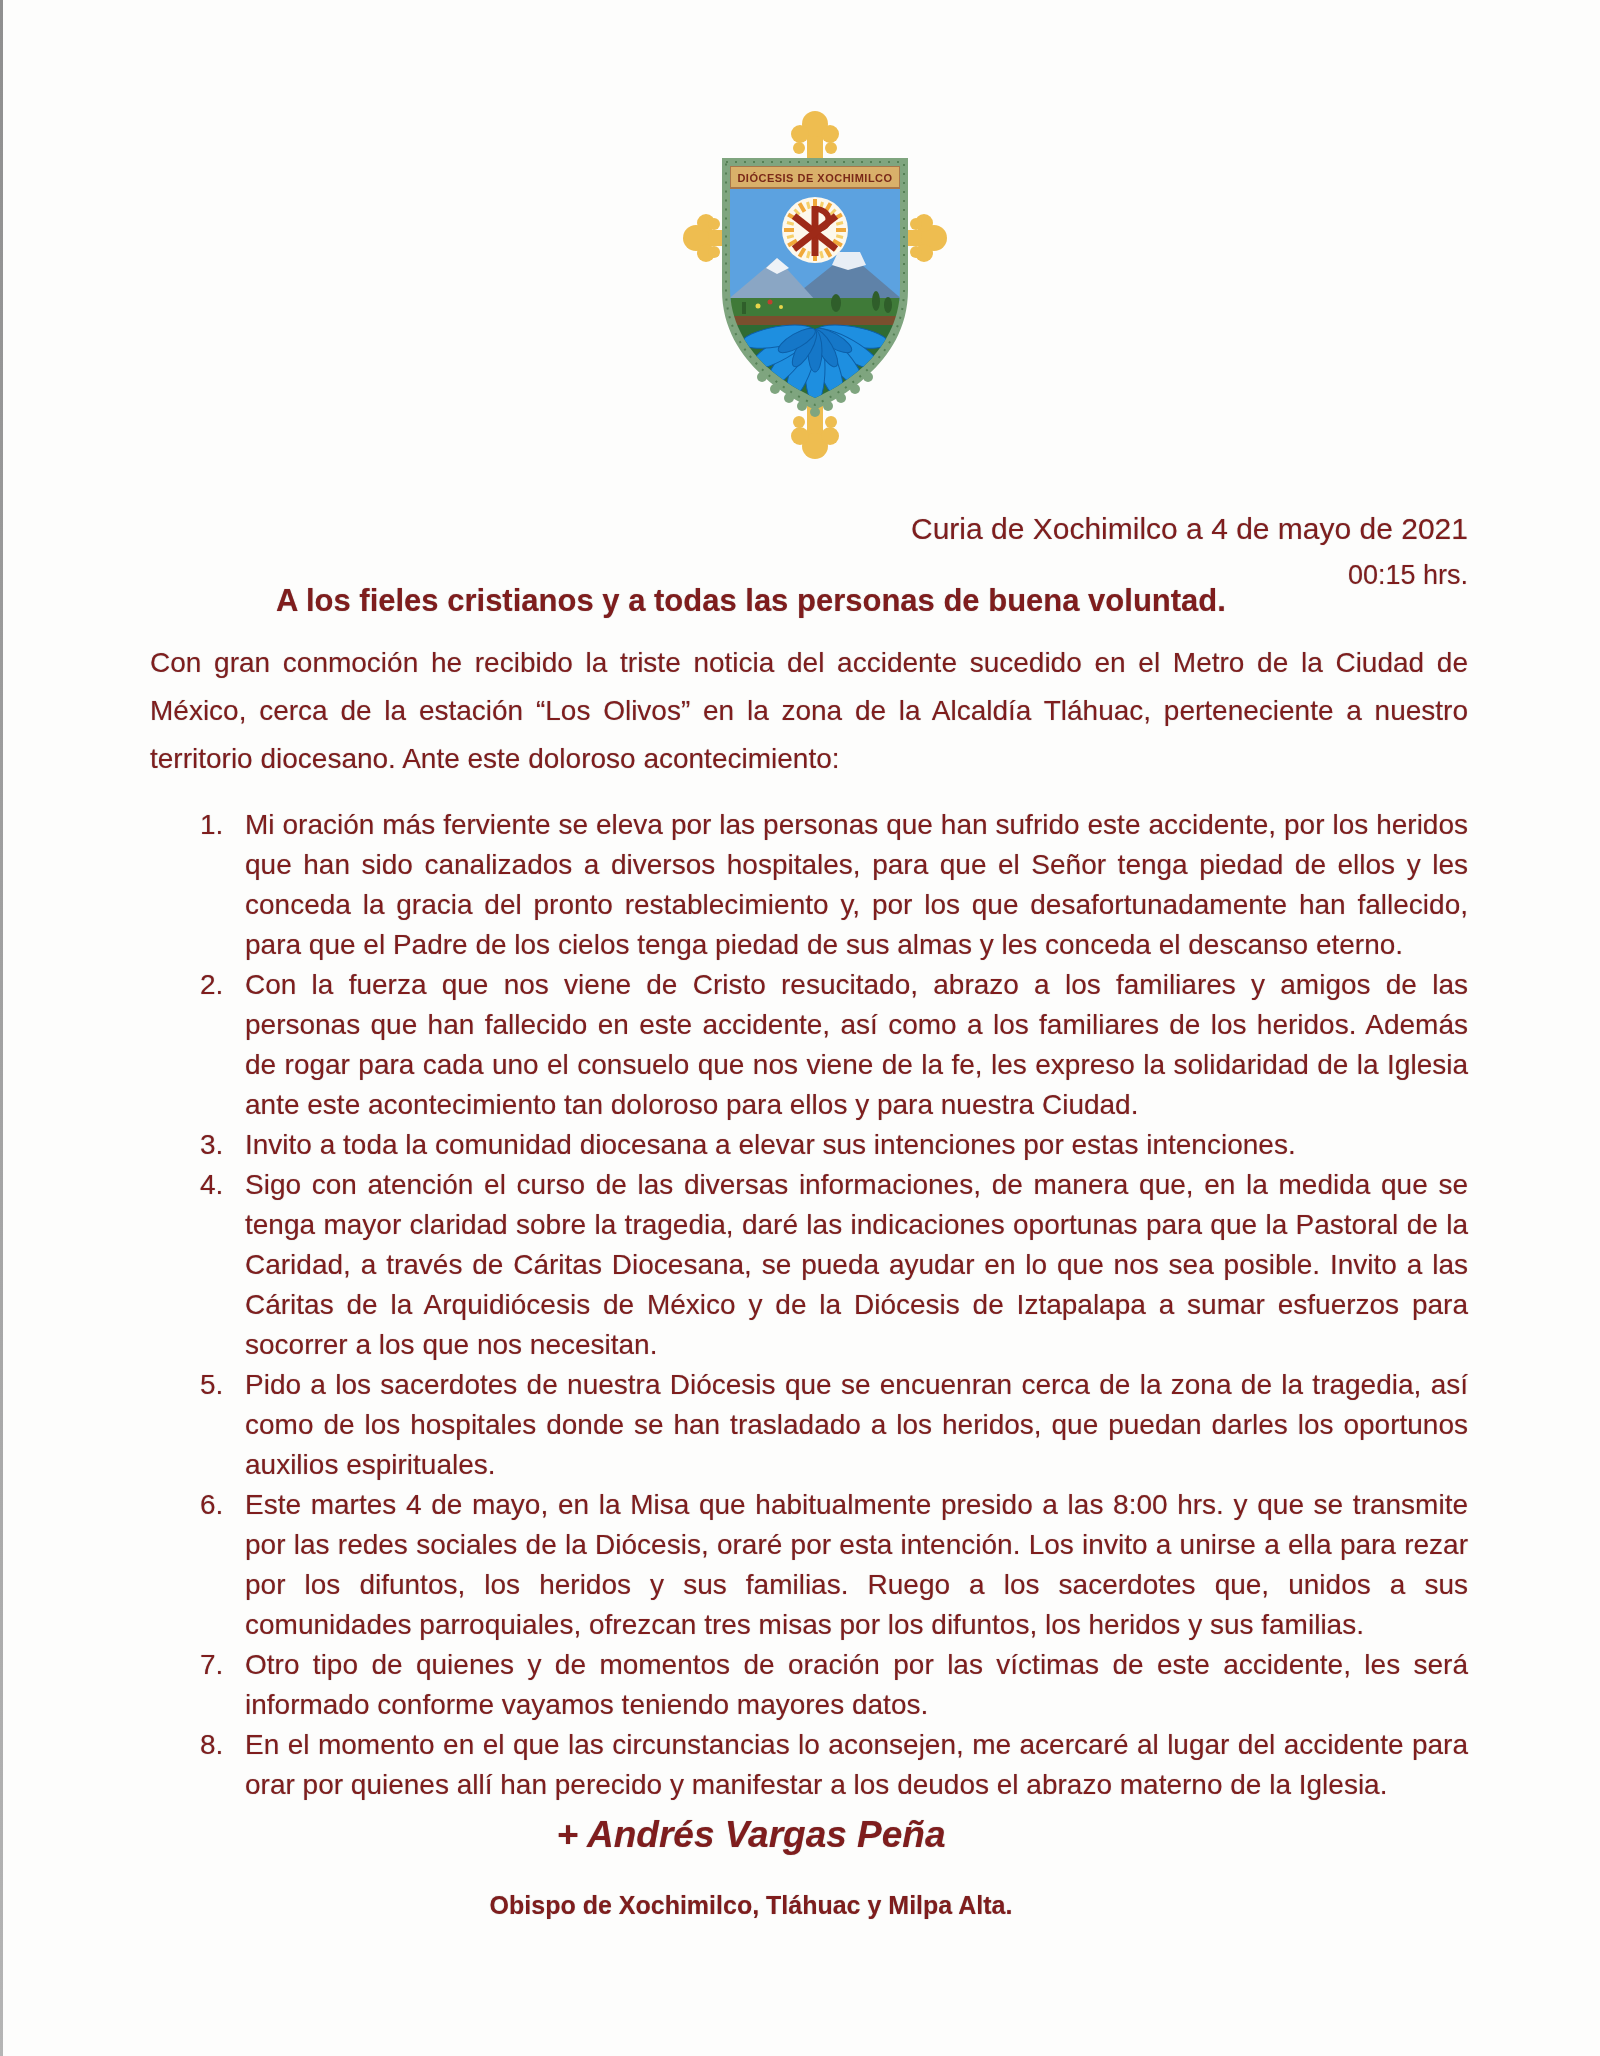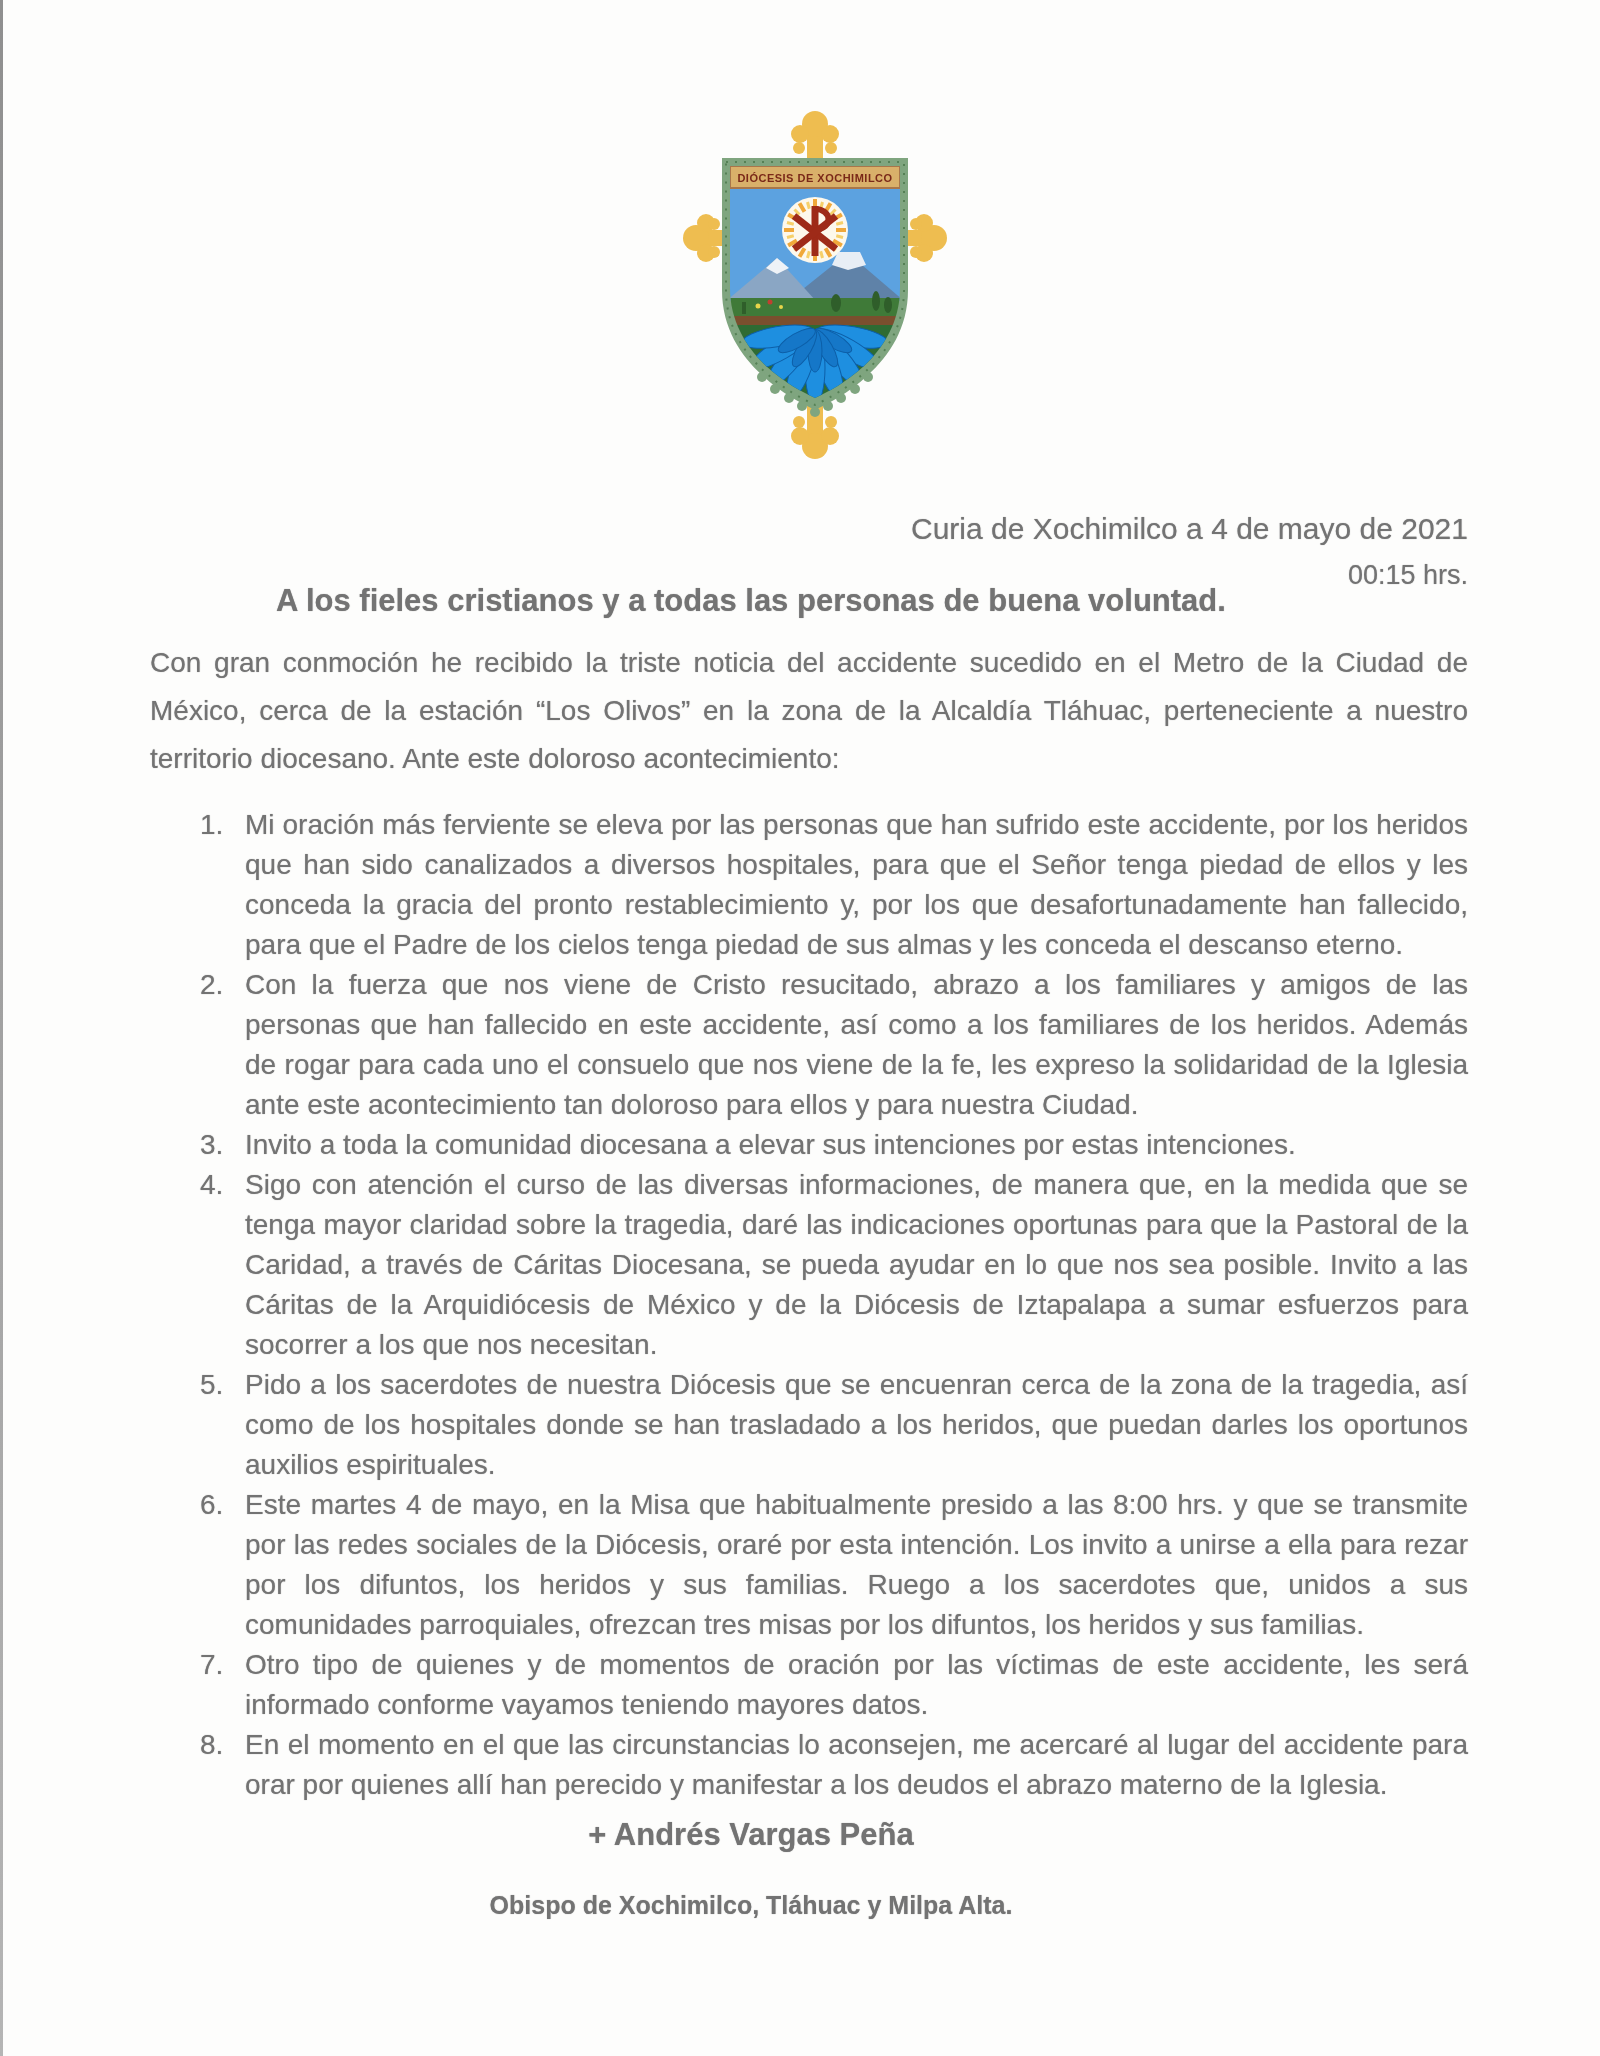--- a/index.html
+++ b/index.html
@@ -2,21 +2,21 @@
 <html lang="es"><head>
 <meta charset="utf-8">
 <style>
   html,body{margin:0;padding:0;background:#e9e9e9;}
   .page{
     position:relative;
     width:1600px;height:2056px;
     margin:0 auto;
     background:#fdfdfc;
     font-family:"Liberation Sans",sans-serif;
-    color:#737373;
+    color:#7f1d1d;
     overflow:hidden;
   }
   .page::before{
     content:"";position:absolute;left:0;top:0;width:3px;height:100%;
     background:linear-gradient(#8f8f8f,#b5b5b5);
   }
   .emblem{position:absolute;left:680px;top:106px;width:270px;height:358px;}
   .dateline{
     position:absolute;top:484px;right:132px;
     text-align:right;line-height:46px;
@@ -40,21 +40,21 @@
   }
   .items{list-style:none;margin:0;padding:0 0 0 50px;}
   .item{display:flex;font-size:28px;line-height:40px;}
   .item .num{flex:0 0 45px;}
   .item .txt{flex:1;text-align:justify;}
   .closing{
     margin:10px 0 0 0;
     font-size:28px;line-height:40px;
   }
   .signature{margin-top:8px;text-align:center;transform:translateX(-58px);}
-  .sig-name{font-size:31px;font-weight:bold;line-height:44px;}
+  .sig-name{font-size:37px;font-weight:bold;line-height:44px;font-style:italic;}
   .sig-title{font-size:25px;font-weight:bold;line-height:34px;margin-top:31px;}
 </style>
 </head>
 <body>
 
 <div class="page">
 
   <div class="emblem">
     <svg viewBox="0 0 270 358" width="270" height="358">
 

